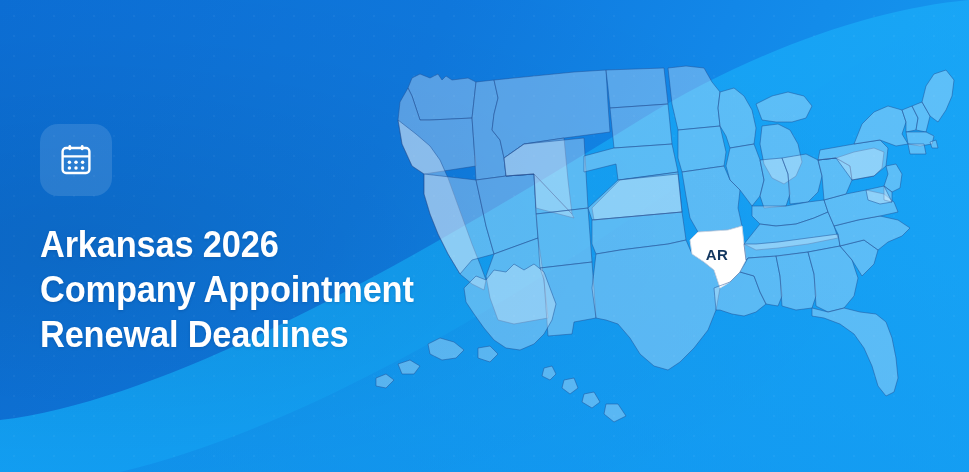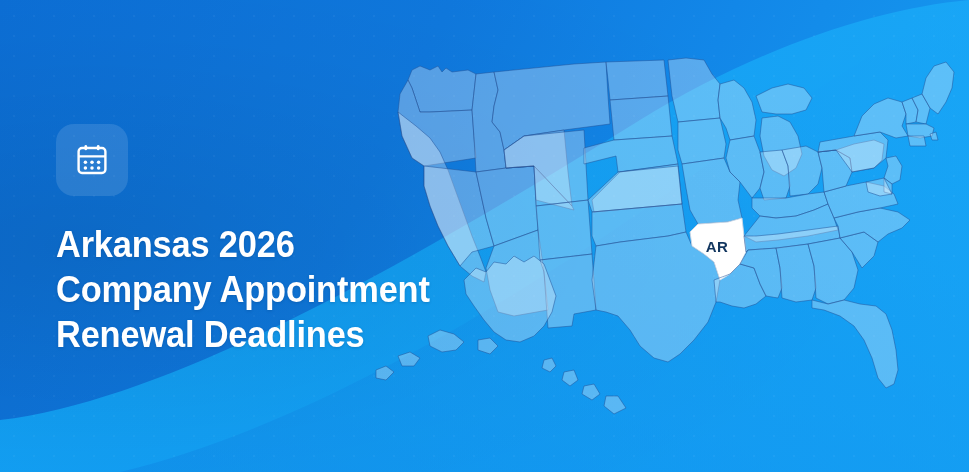--- a/index.html
+++ b/index.html
@@ -36,21 +36,21 @@
   .bg-vignette {
     position: absolute;
     inset: 0;
     background: radial-gradient(120% 100% at 8% 52%, rgba(0,0,0,0.09) 0%, rgba(0,0,0,0.02) 45%, rgba(0,0,0,0) 70%);
   }
 
   
   .map-wrap {
     position: absolute;
     left: 368px;
-    top: 40px;
+    top: 48px;
     width: 601px;
     height: 400px;
   }
   .map-wrap svg { display: block; width: 100%; height: 100%; }
   .st {
     fill: rgba(255,255,255,0.30);
     stroke: #1f4f96;
     stroke-width: 0.9;
     stroke-opacity: 0.55;
     stroke-linejoin: round;
@@ -65,21 +65,21 @@
     fill: #12365f;
     font-family: "Liberation Sans", sans-serif;
     font-size: 15px;
     font-weight: bold;
     letter-spacing: 0.5px;
   }
 
   
   .content {
     position: absolute;
-    left: 56px;
+    left: 40px;
     top: 124px;
     width: 430px;
   }
   .icon-box {
     width: 72px;
     height: 72px;
     border-radius: 18px;
     background: rgba(255,255,255,0.12);
     display: flex;
     align-items: center;

